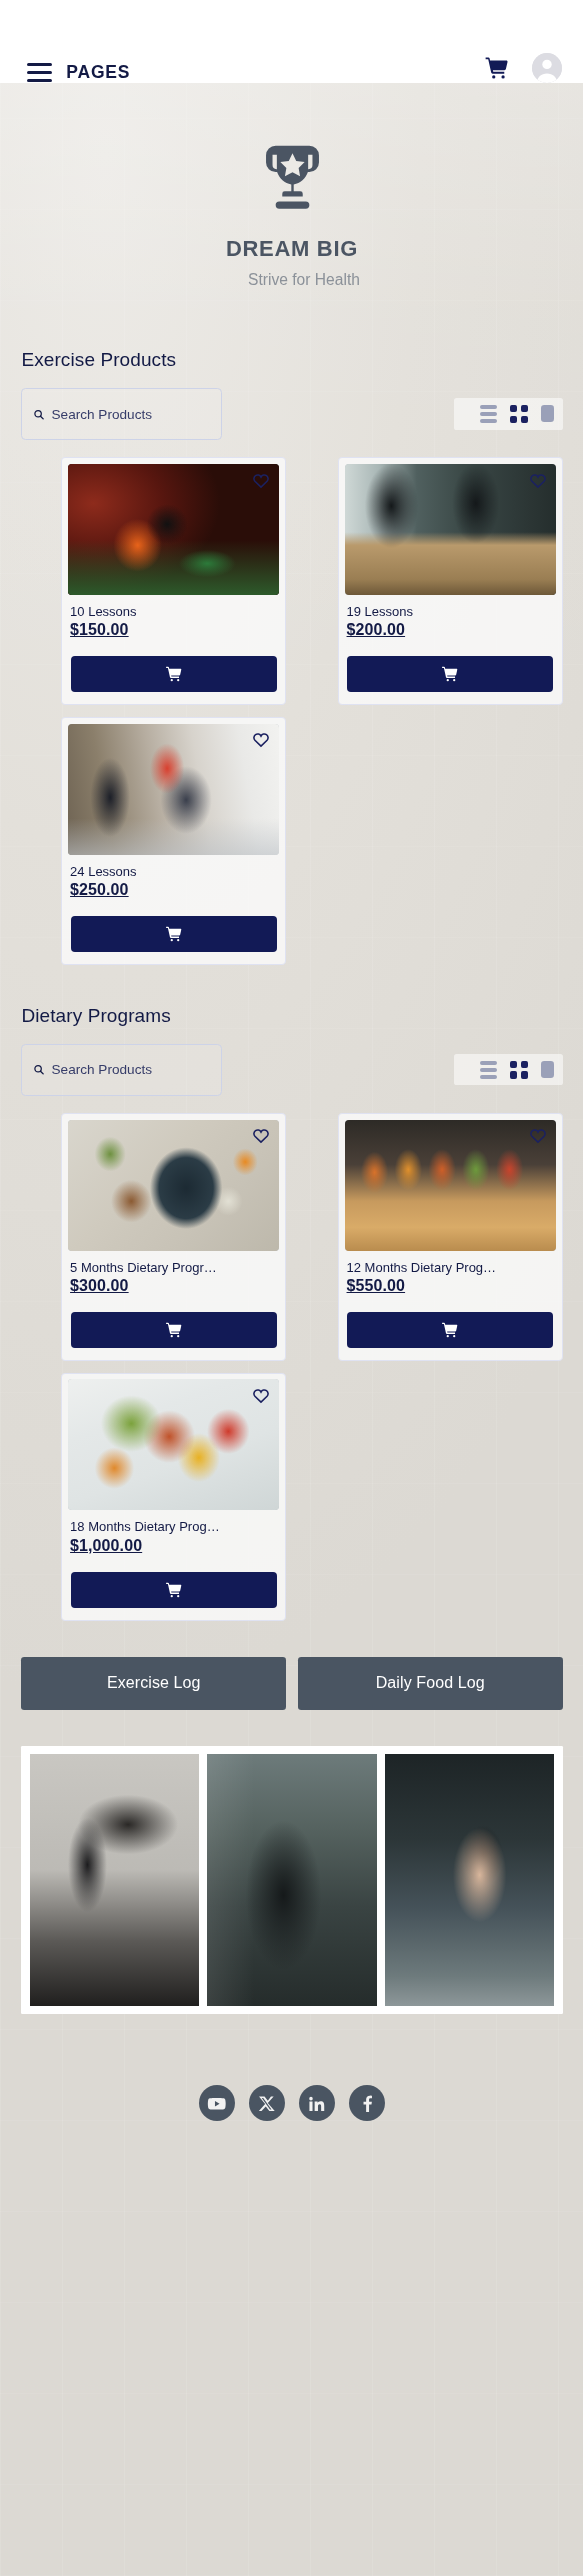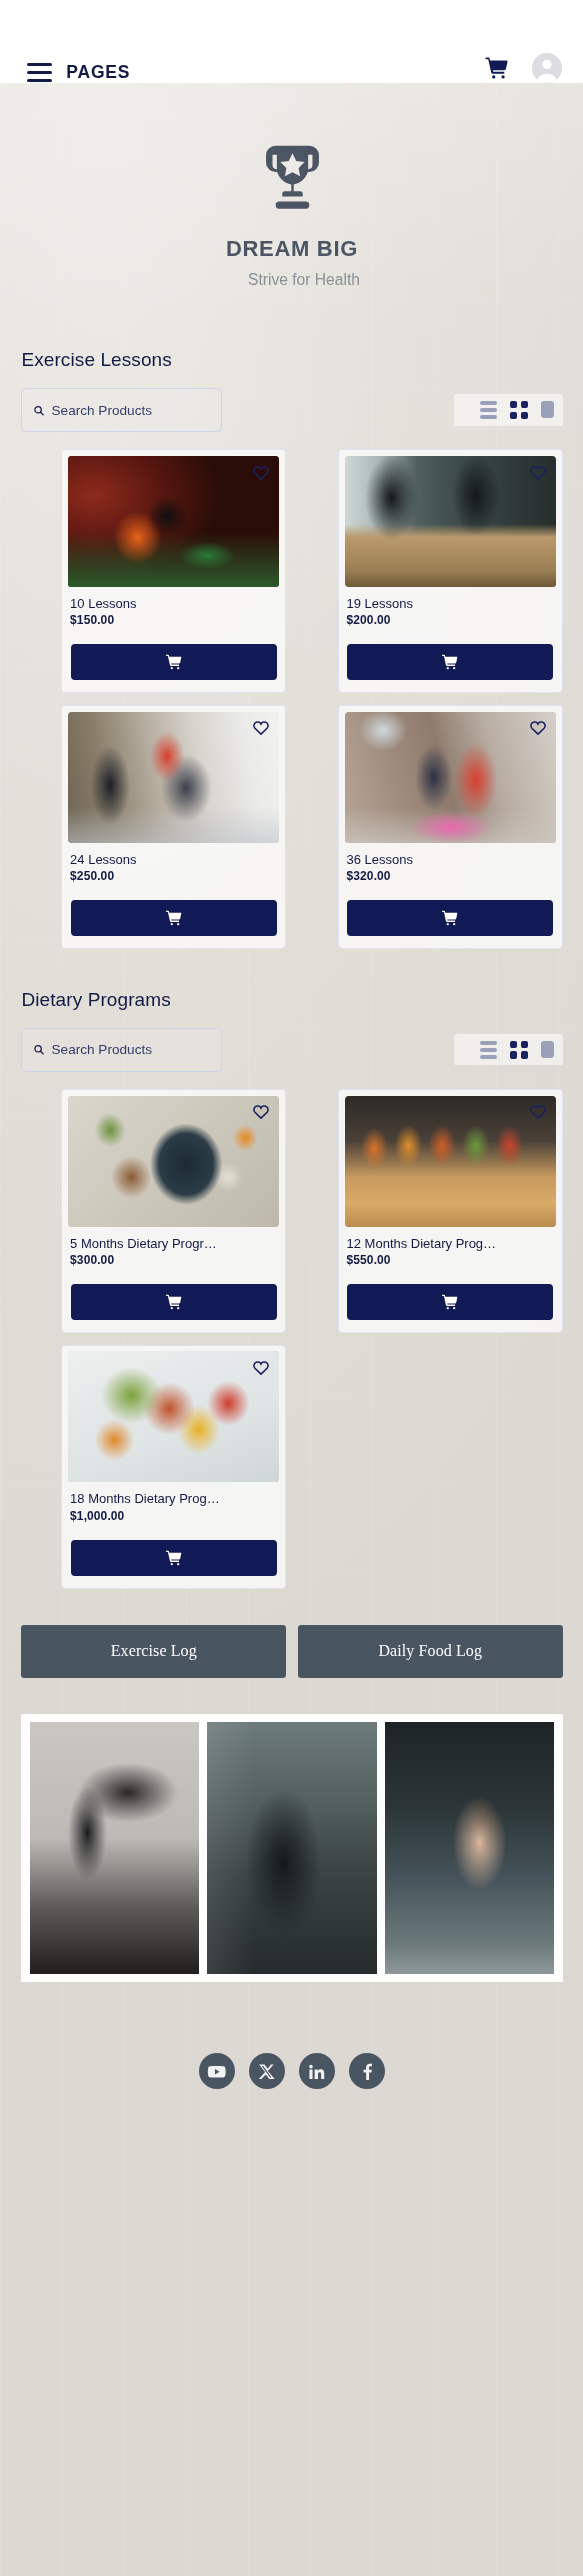--- a/index.html
+++ b/index.html
@@ -95,21 +95,21 @@
     margin-bottom: 17px;
     letter-spacing: 0.1px;
   }
   .section-bar {
     display: flex; align-items: center;
     margin-bottom: 17px;
     position: relative;
     min-height: 38px;
   }
   .search-box {
-    width: 201px; height: 44px;
+    width: 201px; height: 52px;
     border: 0.6px solid #cdd3e8;
     border-radius: 4.5px;
     display: flex; align-items: center;
     padding: 0 10.4px; gap: 7.1px;
     background: rgba(255,255,255,0.10);
   }
   .search-box input {
     border: 0; outline: 0; background: transparent;
     font-size: 13.6px; color: #131a45;
     font-family: "Liberation Sans", sans-serif;
@@ -163,24 +163,25 @@
     margin: 9px 1.9px 0;
     font-size: 13px;
     color: #131a45;
     font-weight: 400;
     white-space: nowrap;
     overflow: hidden;
     text-overflow: ellipsis;
   }
   .card-price {
     margin: 2.6px 1.9px 0;
-    font-size: 12px;
+    font-size: 16px;
     font-weight: 700;
     color: #131a45;
     letter-spacing: 0.1px;
+    text-decoration: underline;
   }
   .cart-btn {
     margin: 17px 2.6px 0;
     height: 36px;
     background: #121a56;
     border: 0; border-radius: 3.9px;
     width: calc(100% - 5.2px);
     display: flex; align-items: center; justify-content: center;
     cursor: pointer;
   }
@@ -194,21 +195,21 @@
     gap: 11.7px;
     padding: 0 21.4px;
     margin-top: 36px;
   }
   .log-btn {
     height: 53px;
     background: #4a5562;
     color: #fff;
     border: 0; border-radius: 3.2px;
     font-size: 16px;
-    font-family: Liberation Serif, serif;
+    font-family: Liberation Sans, sans-serif;
     cursor: pointer;
     letter-spacing: 0.1px;
   }
 
   
   .gallery-wrap {
     margin: 36px 21.4px 0;
     background: #ffffff;
     padding: 8.4px;
     border-radius: 1.3px;
@@ -273,21 +274,21 @@
         <path d="M18 8h28a8 8 0 0 1 8 8v6a8 8 0 0 1-8 8h-1.2c-1.8 5.4-6.3 9.4-11.8 10.3V46h5.5a2 2 0 0 1 2 2v2.2h-17V48a2 2 0 0 1 2-2H31v-5.7c-5.5-.9-10-4.9-11.8-10.3H18a8 8 0 0 1-8-8v-6a8 8 0 0 1 8-8zm-2.6 7.6v8.6a3.4 3.4 0 0 0 3.4 3.4h.2V15.6zm33.2 0h-3.6V27.6h.2a3.4 3.4 0 0 0 3.4-3.4z"></path>
         <rect x="18" y="54.4" width="28" height="6" rx="3"></rect>
         <path d="M32 14.4l3.1 6.3 7 1-5 4.9 1.2 6.9-6.3-3.3-6.3 3.3 1.2-6.9-5-4.9 7-1z" fill="#eceae6"></path>
       </g>
     </svg>
     <div class="hero-title">DREAM BIG</div>
     <div class="hero-sub">Strive for Health</div>
   </div>
 
   <div class="section">
-    <div class="section-title">Exercise Lessons</div>
+    <div class="section-title">Exercise Products</div>
     <div class="section-bar">
       <div class="search-box">
         <svg width="13" height="13" viewBox="0 0 24 24">
           <circle cx="10.5" cy="10.5" r="6.6" fill="none" stroke="#131a45" stroke-width="2.6"></circle>
           <path d="M15.4 15.4 21 21" stroke="#131a45" stroke-width="2.8" stroke-linecap="round"></path>
         </svg>
         <input type="text" placeholder="Search Products" style="">
       </div>
       <div class="view-toggle">
         <div class="vt vt-list">
@@ -374,44 +375,20 @@
         <div class="card-price">$250.00</div>
         <button class="cart-btn">
           <svg viewBox="0 0 24 24">
             <path fill="#fff" d="M1.5 2.2h2.6c.5 0 .9.33 1.02.8L5.6 5.1h15.1c.66 0 1.14.6 1 1.25l-1.5 6.6a1.3 1.3 0 0 1-1.26 1.02H8.2l.32 1.5h10.2v1.8H7.9a1.3 1.3 0 0 1-1.27-1.03L3.9 4H1.5z"></path>
             <circle fill="#fff" cx="9" cy="20.2" r="1.5"></circle>
               <circle fill="#fff" cx="17.6" cy="20.2" r="1.5"></circle>
           </svg>
         </button>
       </div>
 
-      <div class="card">
-        <div class="card-img">
-          <div class="ph" style="background:
-            linear-gradient(75deg,#b7a79a 0%,#a08d7e 26%,#8f7b6d 48%,#b9ada3 70%,#d5d0ca 100%);"></div>
-          <div class="ph" style="background:
-            radial-gradient(16% 22% at 18% 14%, #cfd8dd 0%, rgba(207,216,221,0) 72%),
-            radial-gradient(12% 34% at 42% 50%, #2b3145 0%, rgba(43,49,69,0) 74%),
-            radial-gradient(14% 40% at 62% 52%, #d8402f 0%, rgba(216,64,47,0) 72%),
-            radial-gradient(26% 16% at 50% 88%, #e86ab0 0%, rgba(232,106,176,0) 76%),
-            linear-gradient(180deg, rgba(0,0,0,0) 74%, rgba(206,199,192,.7) 100%);"></div>
-          <svg class="heart" viewBox="0 0 24 24">
-            <path d="M12 20.2 3.9 12.4a5 5 0 1 1 8.1-5.7 5 5 0 1 1 8.1 5.7z" fill="none" stroke="#1b2160" stroke-width="2.1"></path>
-          </svg>
-        </div>
-        <div class="card-title">36 Lessons</div>
-        <div class="card-price">$320.00</div>
-        <button class="cart-btn">
-          <svg viewBox="0 0 24 24">
-            <path fill="#fff" d="M1.5 2.2h2.6c.5 0 .9.33 1.02.8L5.6 5.1h15.1c.66 0 1.14.6 1 1.25l-1.5 6.6a1.3 1.3 0 0 1-1.26 1.02H8.2l.32 1.5h10.2v1.8H7.9a1.3 1.3 0 0 1-1.27-1.03L3.9 4H1.5z"></path>
-            <circle fill="#fff" cx="9" cy="20.2" r="1.5"></circle>
-              <circle fill="#fff" cx="17.6" cy="20.2" r="1.5"></circle>
-          </svg>
-        </button>
-      </div>
     </div>
   </div>
 
   <div class="section-gap"></div>
 
   <div class="section">
     <div class="section-title">Dietary Programs</div>
     <div class="section-bar">
       <div class="search-box">
         <svg width="13" height="13" viewBox="0 0 24 24">

